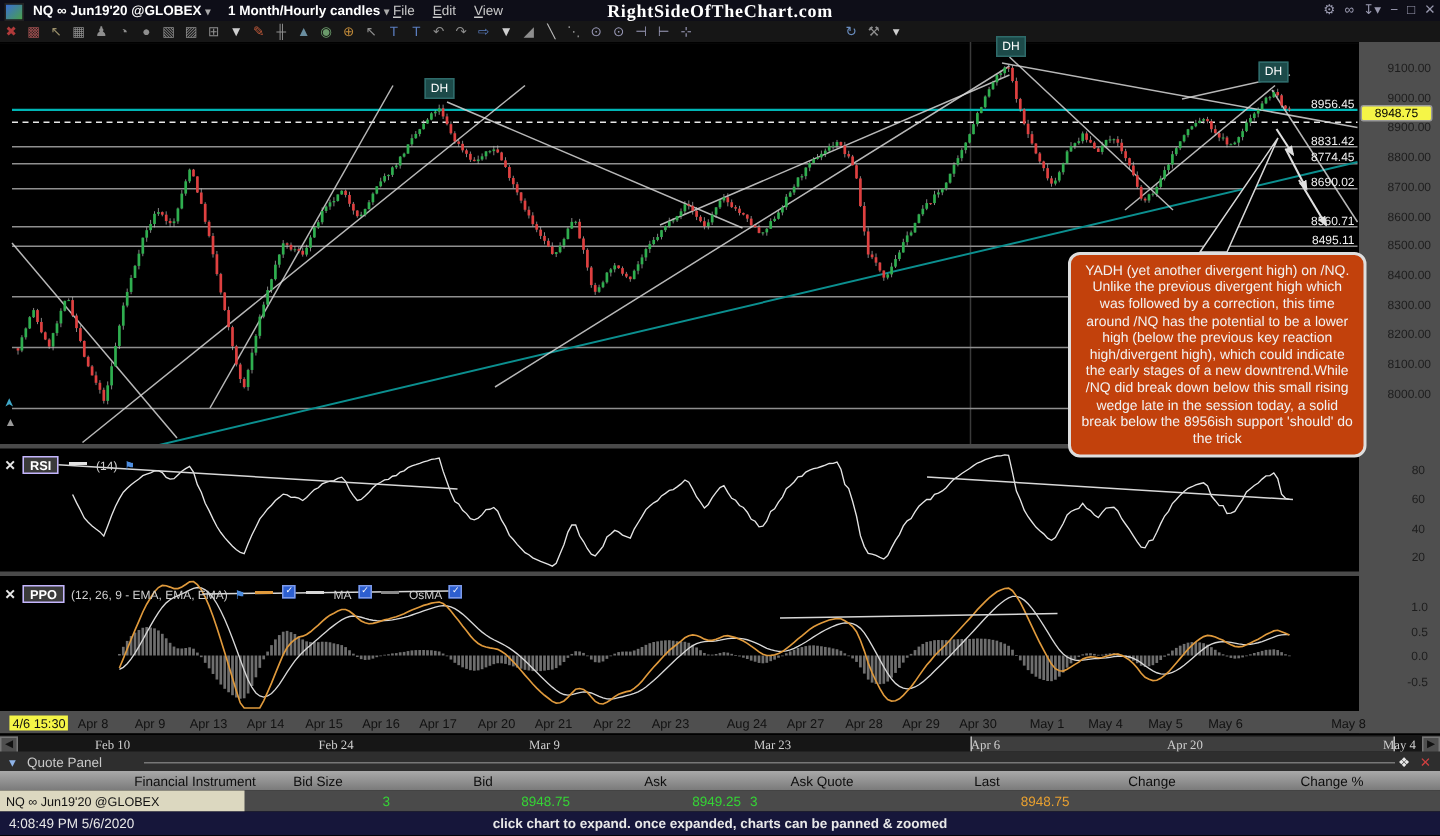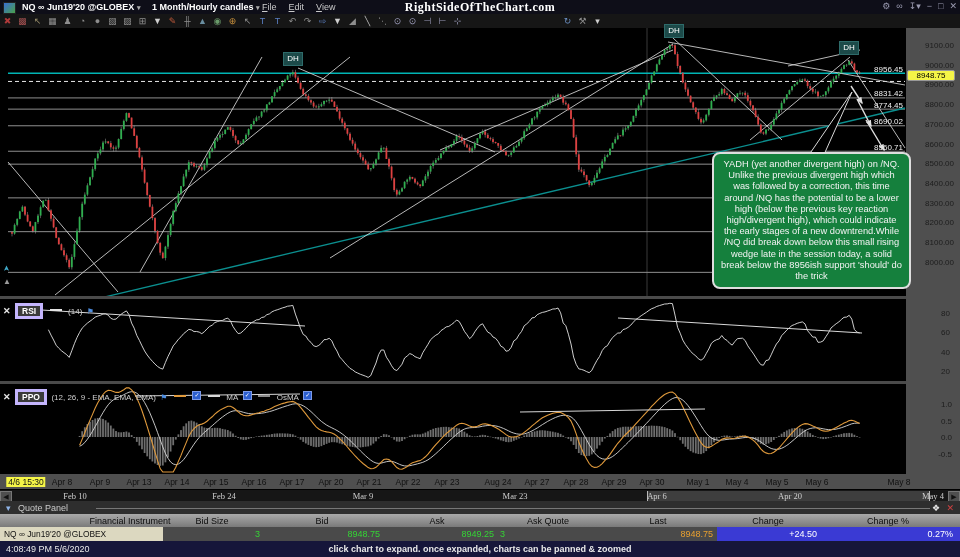--- a/index.html
+++ b/index.html
@@ -26,28 +26,28 @@
   #main-svg{left:0;top:28px;}
   #rsi-svg{left:0;top:299px;}
   #ppo-svg{left:0;top:384px;}
   .sep{left:0;width:906px;height:3px;background:#4a4a4a;}
   
   #axis{left:906px;top:28px;width:54px;height:461px;background:#4f4f4f;}
   #price-tag{position:absolute;left:1px;width:46px;background:#f5f547;color:#000;font-size:8px;
              text-align:center;border:1px solid #999;border-radius:2px;}
   
   .panel-x{color:#e8e8e8;font-size:9px;font-weight:bold;}
-  .ptab{background:#3a3a3a;color:#fff;font-weight:bold;font-size:8.5px;padding:0 4px;border:3px solid #c4b5fd;}
+  .ptab{background:#3a3a3a;color:#fff;font-weight:bold;font-size:8.5px;padding:0 4px;border:1px solid #c4b5fd;}
   .pparam{color:#cfcfcf;font-size:8px;}
   .swatch{display:inline-block;width:12px;height:2px;vertical-align:middle;margin:0 2px;}
   .chk{display:inline-block;width:7px;height:7px;background:#2d5fd0;color:#fff;font-size:6px;line-height:7px;
        text-align:center;vertical-align:middle;border:1px solid #7d9ae8;}
   .flagicon{color:#4d8de0;font-size:8px;}
   
-  #note{left:712px;top:152px;width:183px;background:#15803d;border:2px solid #dedede;border-radius:8px;
+  #note{left:712px;top:168px;width:183px;background:#c2410c;border:2px solid #dedede;border-radius:8px;
         color:#f2f2f2;font-size:9.3px;line-height:11.2px;text-align:center;padding:5px 6px;}
   .dh{position:absolute;width:18px;height:12px;background:#1c4a49;border:1px solid #2e6b6a;color:#fff;
       font-size:8px;text-align:center;line-height:12px;}
   
   #dates{left:0;top:474px;width:960px;height:15px;background:#4f4f4f;}
   .dlbl{position:absolute;top:3px;transform:translateX(-50%);color:#111;font-size:8.5px;white-space:nowrap;}
   .dlbl.hl{background:#f5f547;padding:0 2px;}
   
   #scroll{left:0;top:489px;width:960px;height:12px;background:#161616;border-top:1px solid #000;}
   #scroll-window{position:absolute;top:1px;height:10px;background:#3e3e3e;border-left:1px solid #bbb;border-right:1px solid #bbb;}
@@ -1225,25 +1225,20 @@
       <span style="left:768px;" class="qh">Change</span>
       <span style="left:888px;" class="qh">Change %</span>
     </div>
   <div id="qp-row" class="abs">
     <div id="qp-beige">NQ ∞ Jun19'20 @GLOBEX</div>
     <span class="qv" style="right:700px;color:#35d435;">3</span>
     <span class="qv" style="right:580px;color:#35d435;">8948.75</span>
     <span class="qv" style="right:466px;color:#35d435;">8949.25</span>
     <span class="qv" style="right:455px;color:#35d435;">3</span>
     <span class="qv" style="right:247px;color:#e8a030;">8948.75</span>
-    <div id="qp-blue">
-      <span class="qv" style="right:143px;color:#fff;">+24.50</span>
-
-      <span class="qv" style="right:7px;color:#fff;">0.27%</span>
-    </div>
   </div>
 
   <div id="status" class="abs">
     <span id="status-hint">click chart to expand. once expanded, charts can be panned &amp; zoomed</span>
     <span id="status-time">4:08:49 PM 5/6/2020</span>
   </div>
 
 <div class="dh" style="left: 283px; top: 51.595px;">DH</div>
     <div class="dh" style="left: 664px; top: 24.015px;">DH</div>
     <div class="dh" style="left: 839px; top: 40.76px;">DH</div>

